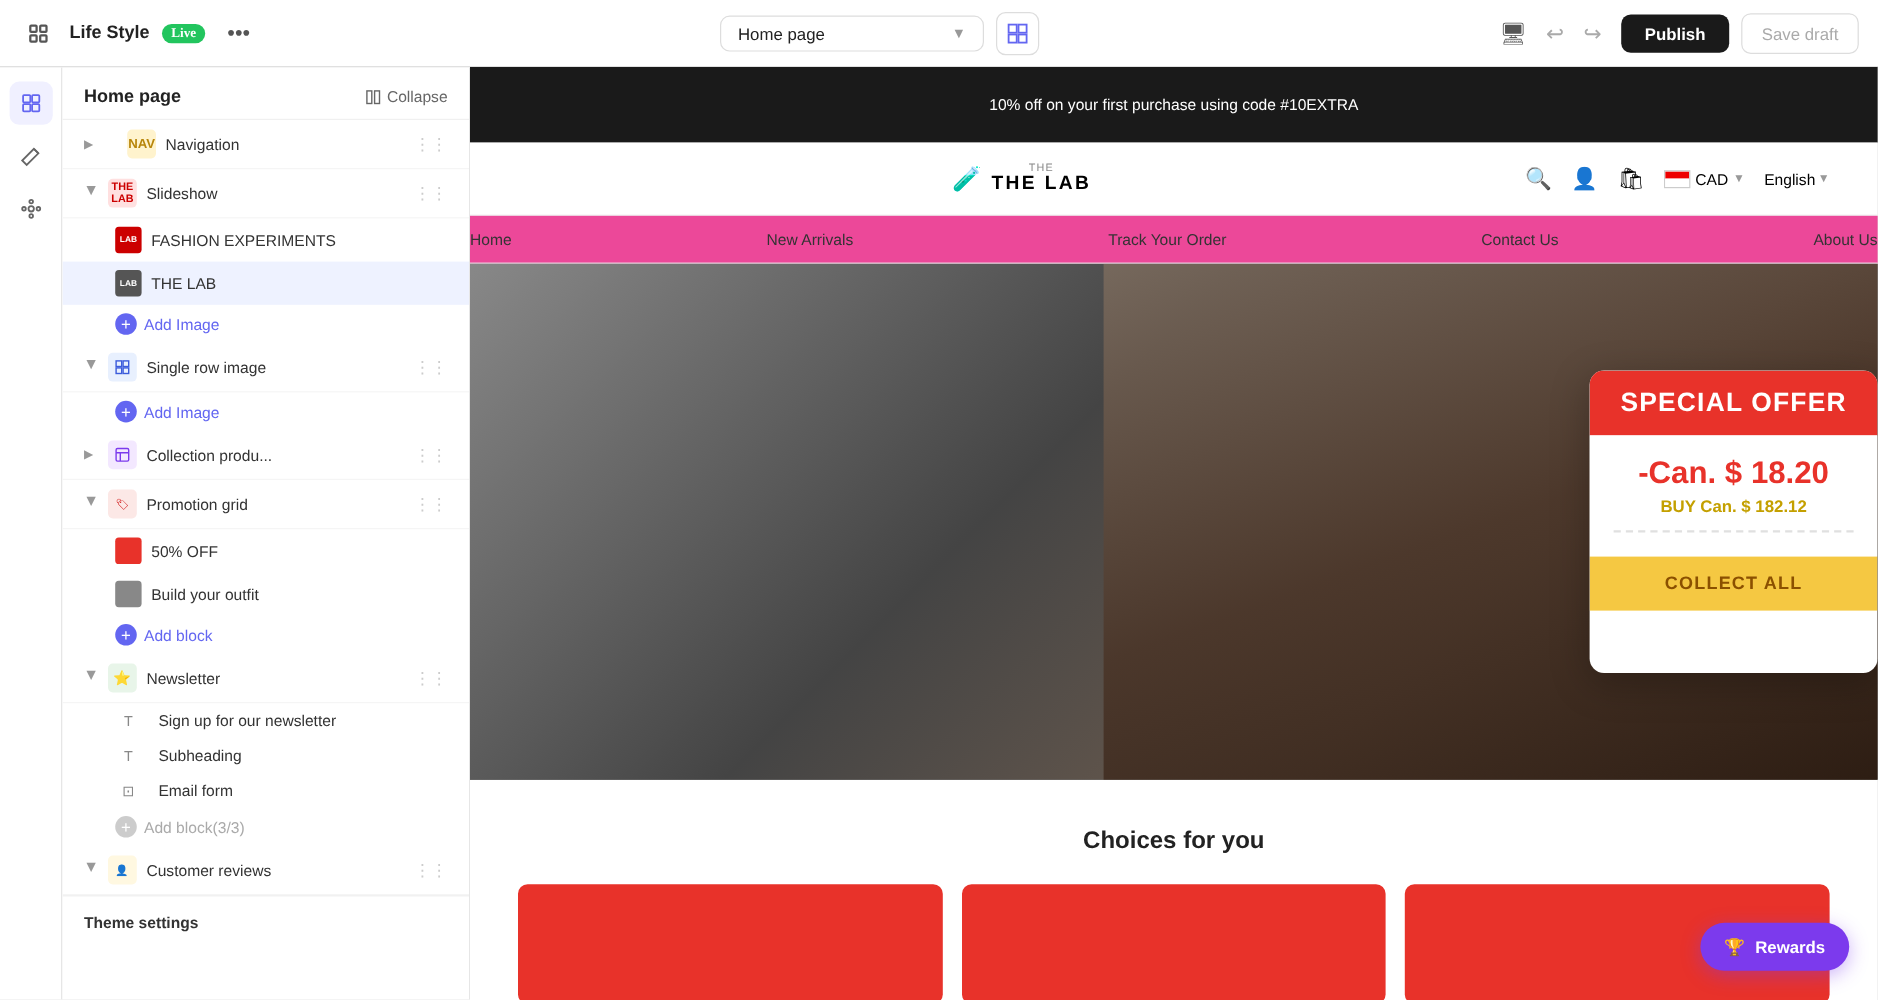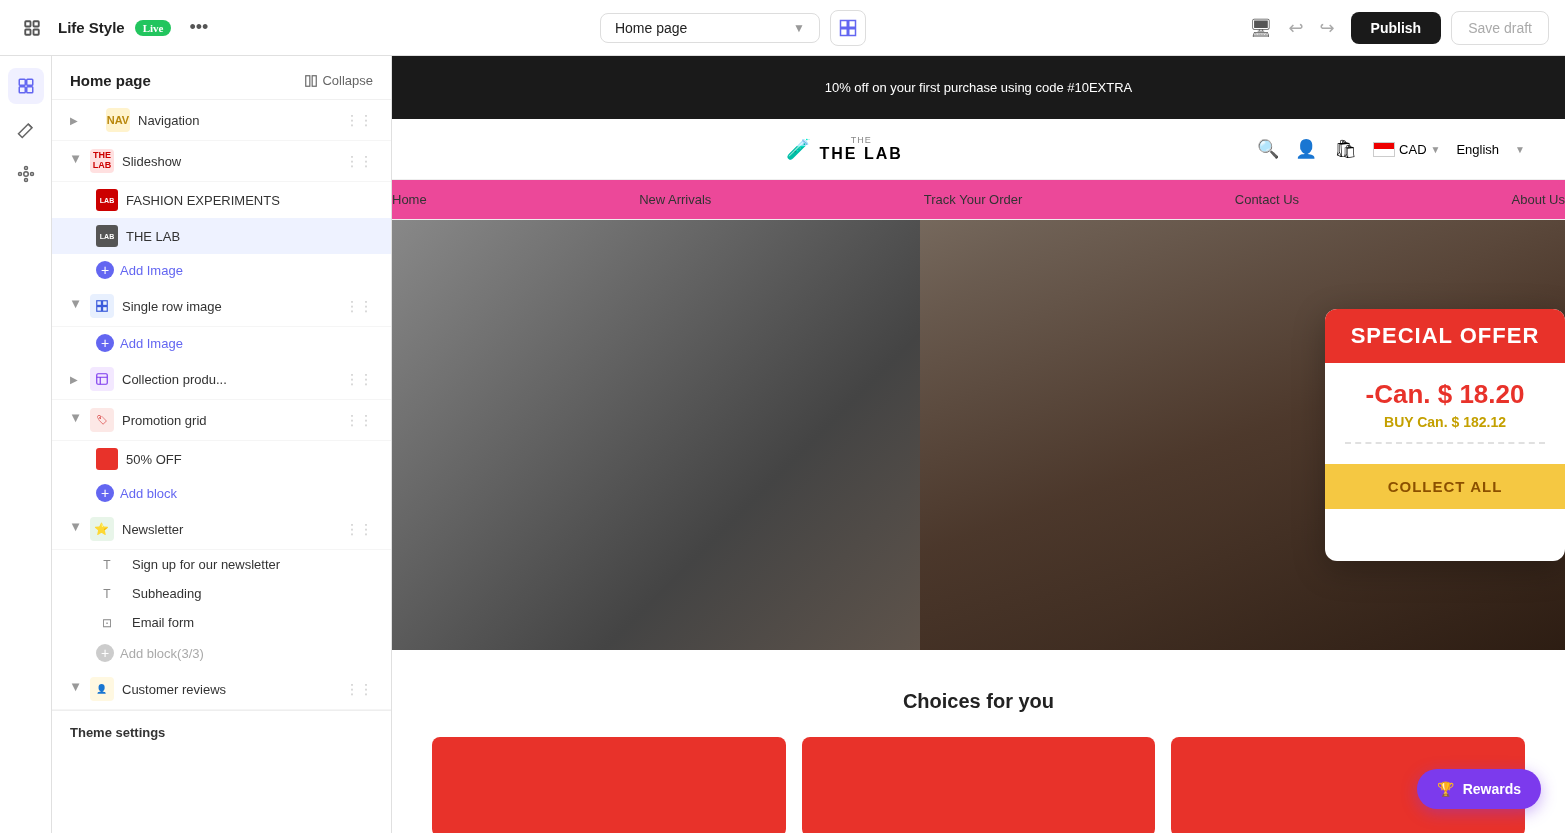--- a/index.html
+++ b/index.html
@@ -274,20 +274,24 @@
             <span style="font-size:9px;color:#c00;">🏷</span>
           </div>
           <span class="section-label">Promotion grid</span>
           <span class="drag-handle">⋮⋮</span>
         </div>
         <div class="sub-items">
           <div class="sub-item-row">
             <div class="sub-item-icon" style="background:#e8322a;border-radius:3px;"></div>
             <span class="sub-item-label">50% OFF</span>
           </div>
+          <div class="sub-item-row">
+            <div class="sub-item-icon" style="background:#888;border-radius:3px;"></div>
+            <span class="sub-item-label">Build your outfit</span>
+          </div>
           <div class="add-row">
             <span style="width:18px;height:18px;border-radius:50%;background:#6366f1;color:#fff;display:flex;align-items:center;justify-content:center;font-size:14px;line-height:1;">+</span>
             <span>Add block</span>
           </div>
         </div>
       </div>
 
       <div class="section-item">
         <div class="section-row">
           <span class="chevron" style="transform:rotate(90deg);display:inline-block;">▶</span>
@@ -356,21 +360,21 @@
           <span style="font-size:18px;cursor:pointer;">👤</span>
           <span style="font-size:18px;cursor:pointer;">🛍</span>
           <div class="currency-flag">
             <div style="width:22px;height:15px;display:inline-flex;flex-direction:column;overflow:hidden;border:1px solid #ccc;">
               <div style="background:#e00;flex:1;"></div>
               <div style="background:#fff;flex:1;"></div>
             </div>
             <span>CAD</span>
             <span style="font-size:10px;color:#999;">▼</span>
           </div>
-          <div style="font-size:13px;cursor:pointer;display:flex;align-items:center;gap:16px;">
+          <div style="font-size:13px;cursor:pointer;display:flex;align-items:center;gap:2px;">
             <span>English</span>
             <span style="font-size:10px;color:#999;">▼</span>
           </div>
         </div>
       </div>
 
       <div class="store-nav">
         <a>Home</a>
         <a>New Arrivals</a>
         <a>Track Your Order</a>

